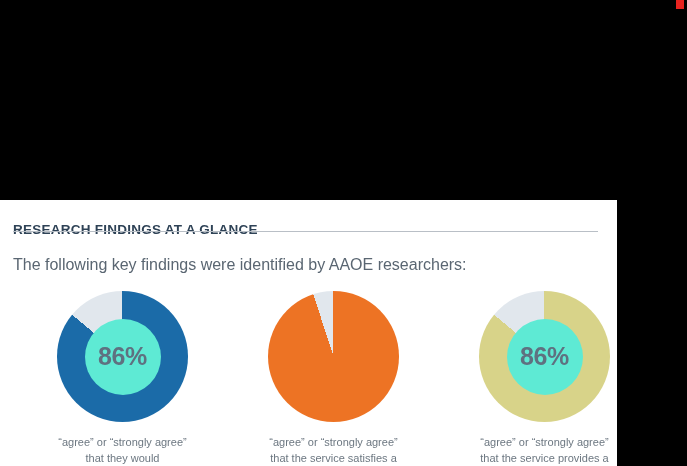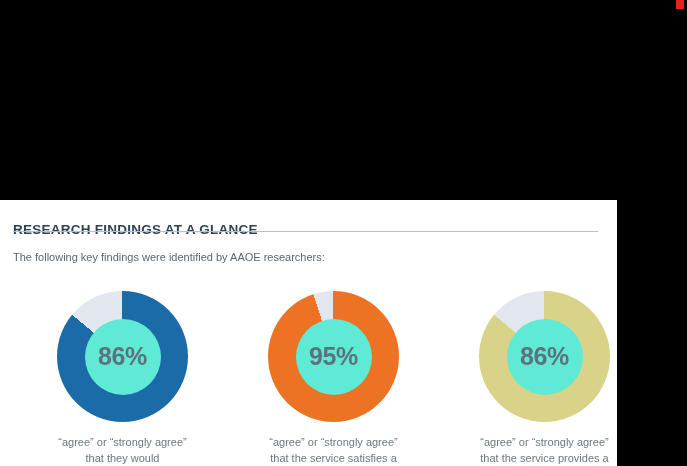--- a/index.html
+++ b/index.html
@@ -54,21 +54,21 @@
     top: 31px;
     width: 585px;
     height: 1px;
     background: #b9bfc6;
   }
 
   .panel-subtitle {
     position: absolute;
     left: 13px;
     top: 40px;
-    font-size: 11px;
+    font-size: 16px;
     color: #5a6672;
     white-space: nowrap;
   }
 
   
   .donut-row {
     position: absolute;
     left: 0px;
     top: 75px;
     width: 617px;
@@ -151,23 +151,20 @@
         <div class="donut-hole">
           <span class="donut-value">86%</span>
         </div>
       </div>
       <figcaption class="donut-caption">“agree” or “strongly agree” that they would recommend the service to colleagues</figcaption>
     </figure>
 
     <figure class="donut-cell">
       <div class="donut-wrap">
         <div class="donut-ring" id="ring-1" style="background: conic-gradient(rgb(237, 115, 36) 0deg, rgb(237, 115, 36) 342deg, rgb(225, 231, 237) 342deg, rgb(225, 231, 237) 360deg);"></div>
-        <div class="donut-hole">
-          <span class="donut-value">95%</span>
-        </div>
       </div>
       <figcaption class="donut-caption">“agree” or “strongly agree” that the service satisfies a need in the industry</figcaption>
     </figure>
 
     <figure class="donut-cell">
       <div class="donut-wrap">
         <div class="donut-ring" id="ring-2" style="background: conic-gradient(rgb(216, 211, 137) 0deg, rgb(216, 211, 137) 309.6deg, rgb(225, 231, 237) 309.6deg, rgb(225, 231, 237) 360deg);"></div>
         <div class="donut-hole">
           <span class="donut-value">86%</span>
         </div>

